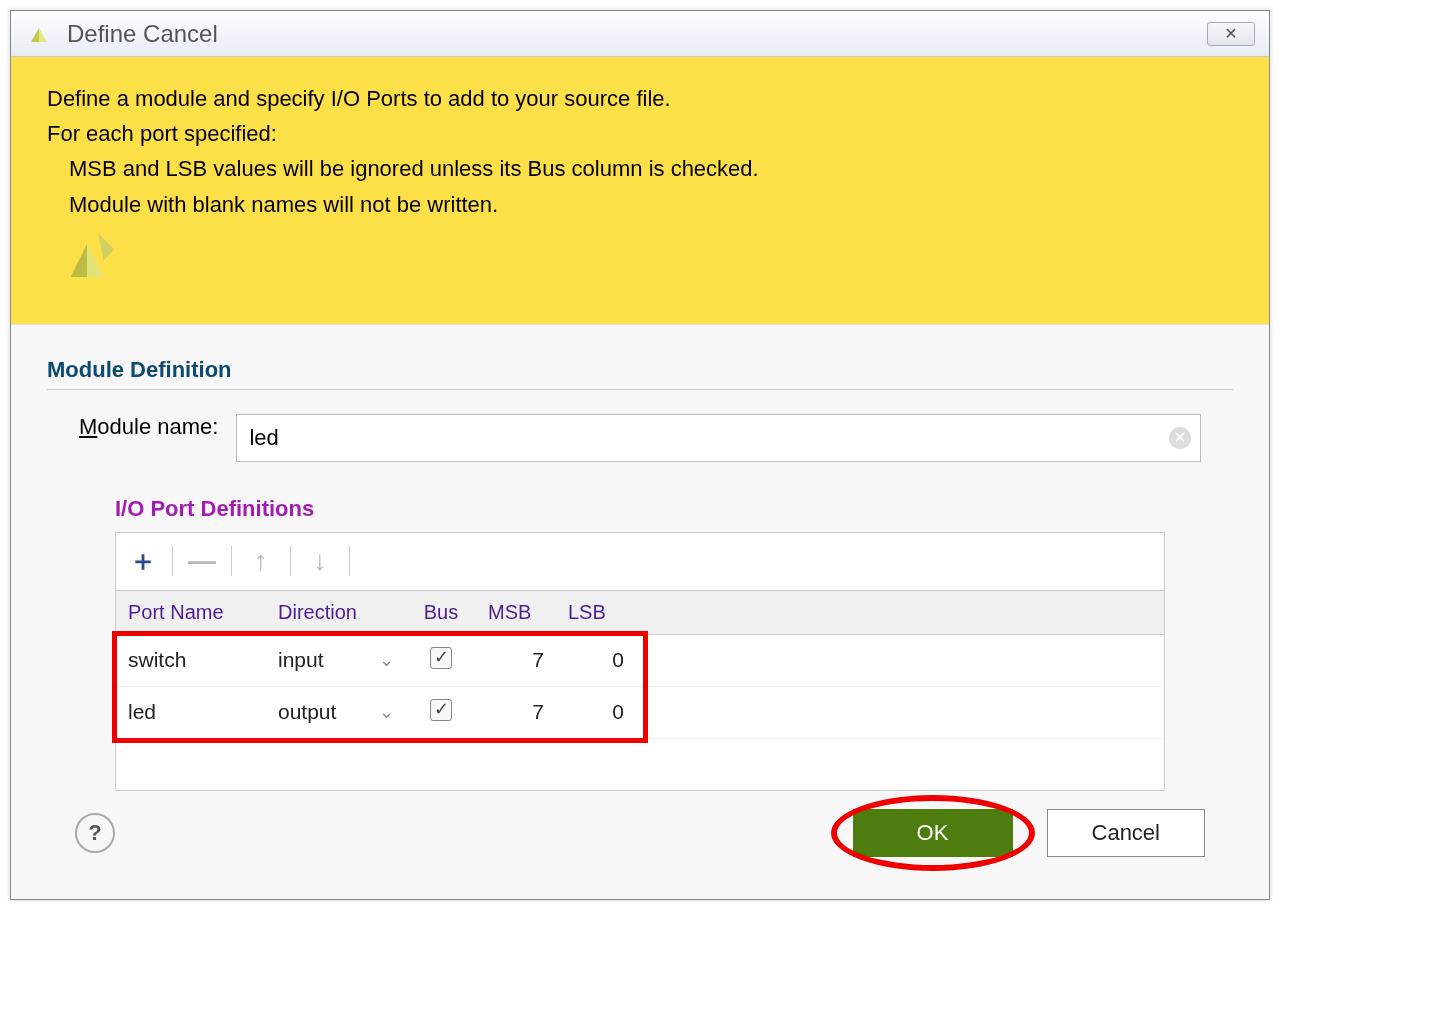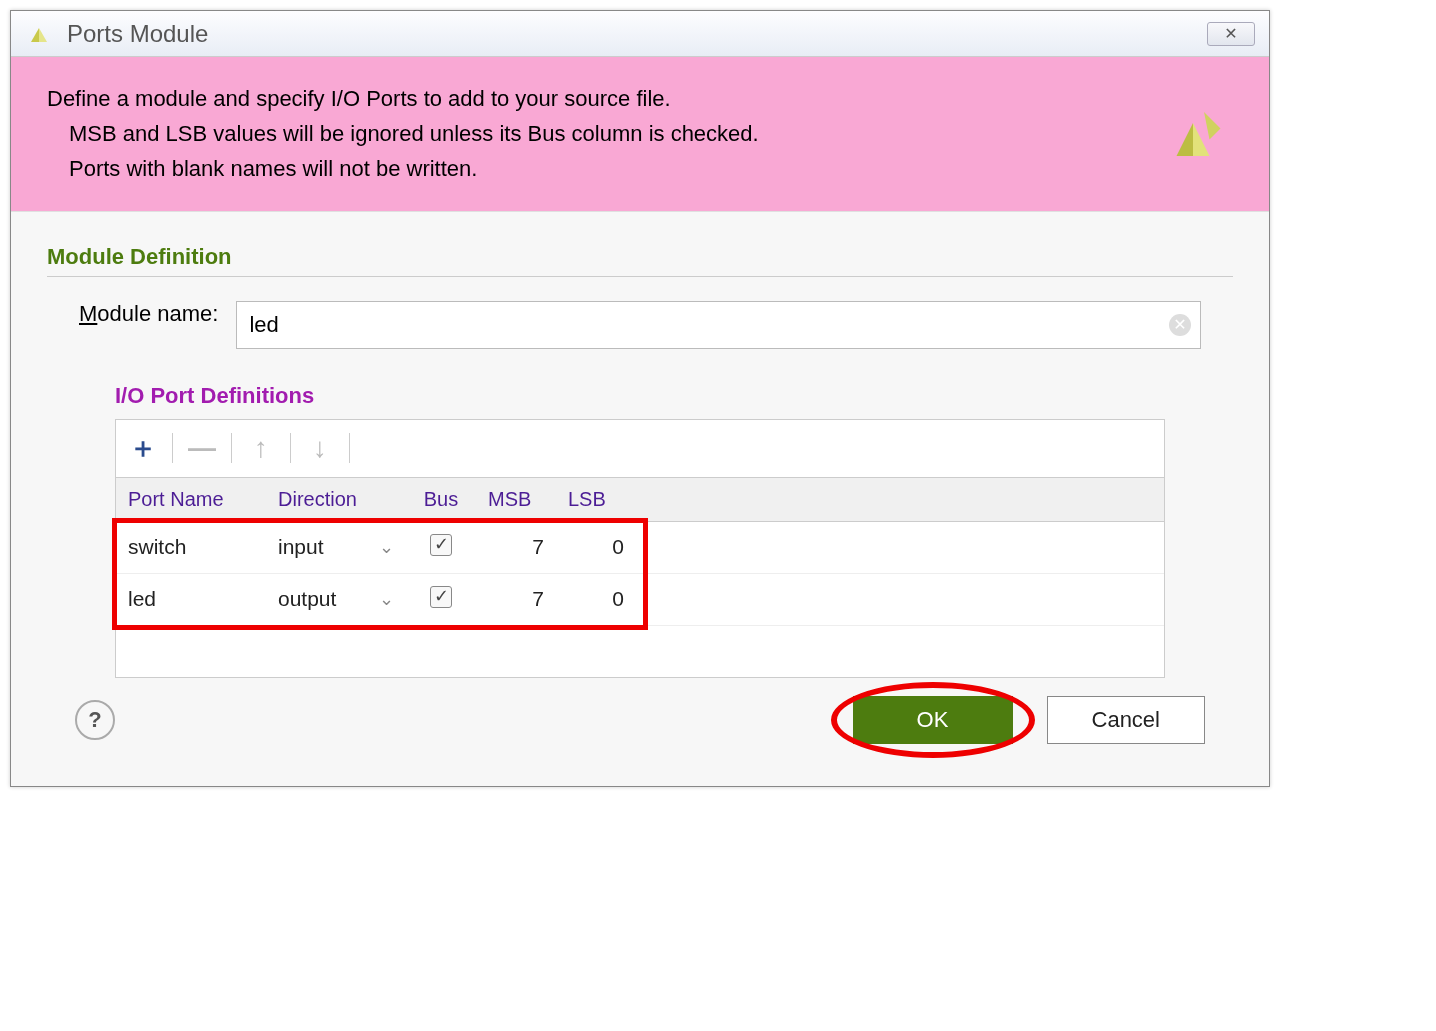--- a/index.html
+++ b/index.html
@@ -26,33 +26,34 @@
 .titlebar .spacer { flex: 1; }
 .titlebar .close-btn {
   width: 48px; height: 24px;
   border: 1px solid #aab;
   border-radius: 3px;
   background: linear-gradient(to bottom, #f8f8fb, #e2e6ee);
   display: flex; align-items: center; justify-content: center;
   color: #555;
 }
 .header-section {
-  padding: 24px 36px 24px 36px;
-  background: #f9a8d4;
+  padding: 24px 36px 36px 36px;
+  background: #fde047;
   display: flex;
   border-bottom: 1px solid #e0e0e0;
+  flex-direction: column;
 }
 .header-text { flex: 1; font-size: 22px; color: #000; line-height: 1.6; }
 .header-text .indent { margin-left: 22px; }
 .header-logo { width: 80px; display: flex; align-items: center; justify-content: center; }
 .body-section {
   background: #f7f7f7;
   padding: 32px 16px 24px 16px;
 }
-.section-title { font-size: 22px; font-weight: bold; color: #4d7c0f; margin-bottom: 6px; padding-left: 20px; }
+.section-title { font-size: 22px; font-weight: bold; color: #0c4a6e; margin-bottom: 6px; padding-left: 20px; }
 .section-hr { border: none; border-top: 1px solid #ccc; margin: 0 20px 24px 20px; }
 .form-row { display: flex; align-items: flex-start; padding: 0 52px 0 52px; margin-bottom: 34px; }
 .form-label { font-size: 22px; color: #000; margin-right: 18px; }
 .form-label .ul { text-decoration: underline; }
 .form-input-wrap { flex: 1; position: relative; }
 .form-input { width: 100%; height: 48px; border: 1px solid #bbb; background: #fff; font-size: 22px; padding: 0 40px 0 12px; }
 .clear-icon { position: absolute; right: 10px; top: 50%; transform: translateY(-50%); width: 22px; height: 22px; border-radius: 50%; background: #ddd; color: #fff; display: flex; align-items: center; justify-content: center; font-size: 16px; }
 .sub-title { font-size: 22px; font-weight: bold; color: #a21caf; padding-left: 88px; margin-bottom: 10px; }
 .table-wrap { margin: 0 88px; border: 1px solid #ccc; background: #fff; }
 .toolbar { height: 58px; display: flex; align-items: center; padding: 0 10px; gap: 6px; border-bottom: 1px solid #ccc; }
@@ -89,32 +90,33 @@
 
 <div class="dialog">
 
   <div class="titlebar">
     <div class="app-icon">
       <svg width="24" height="24" viewBox="0 0 24 24">
         <polygon points="4,20 12,6 12,20" fill="#c9c94a"></polygon>
         <polygon points="12,6 20,20 12,20" fill="#e5e58a"></polygon>
       </svg>
     </div>
-    <div class="title">Ports Module</div>
+    <div class="title">Define Cancel</div>
     <div class="spacer"></div>
     <div class="close-btn">
       <span>✕</span>
     </div>
   </div>
 
   <div class="header-section">
     <div class="header-text">
       <div>Define a module and specify I/O Ports to add to your source file.</div>
+      <div>For each port specified:</div>
       <div class="indent">MSB and LSB values will be ignored unless its Bus column is checked.</div>
-      <div class="indent">Ports with blank names will not be written.</div>
+      <div class="indent">Module with blank names will not be written.</div>
     </div>
     <div class="header-logo">
       <svg width="66" height="66" viewBox="0 0 60 60">
         <polygon points="15,50 30,20 30,50" fill="#bcbd42"></polygon>
         <polygon points="30,20 45,50 30,50" fill="#e2e27a"></polygon>
         <polygon points="40,10 55,25 45,35" fill="#d0d160"></polygon>
       </svg>
     </div>
   </div>
 

